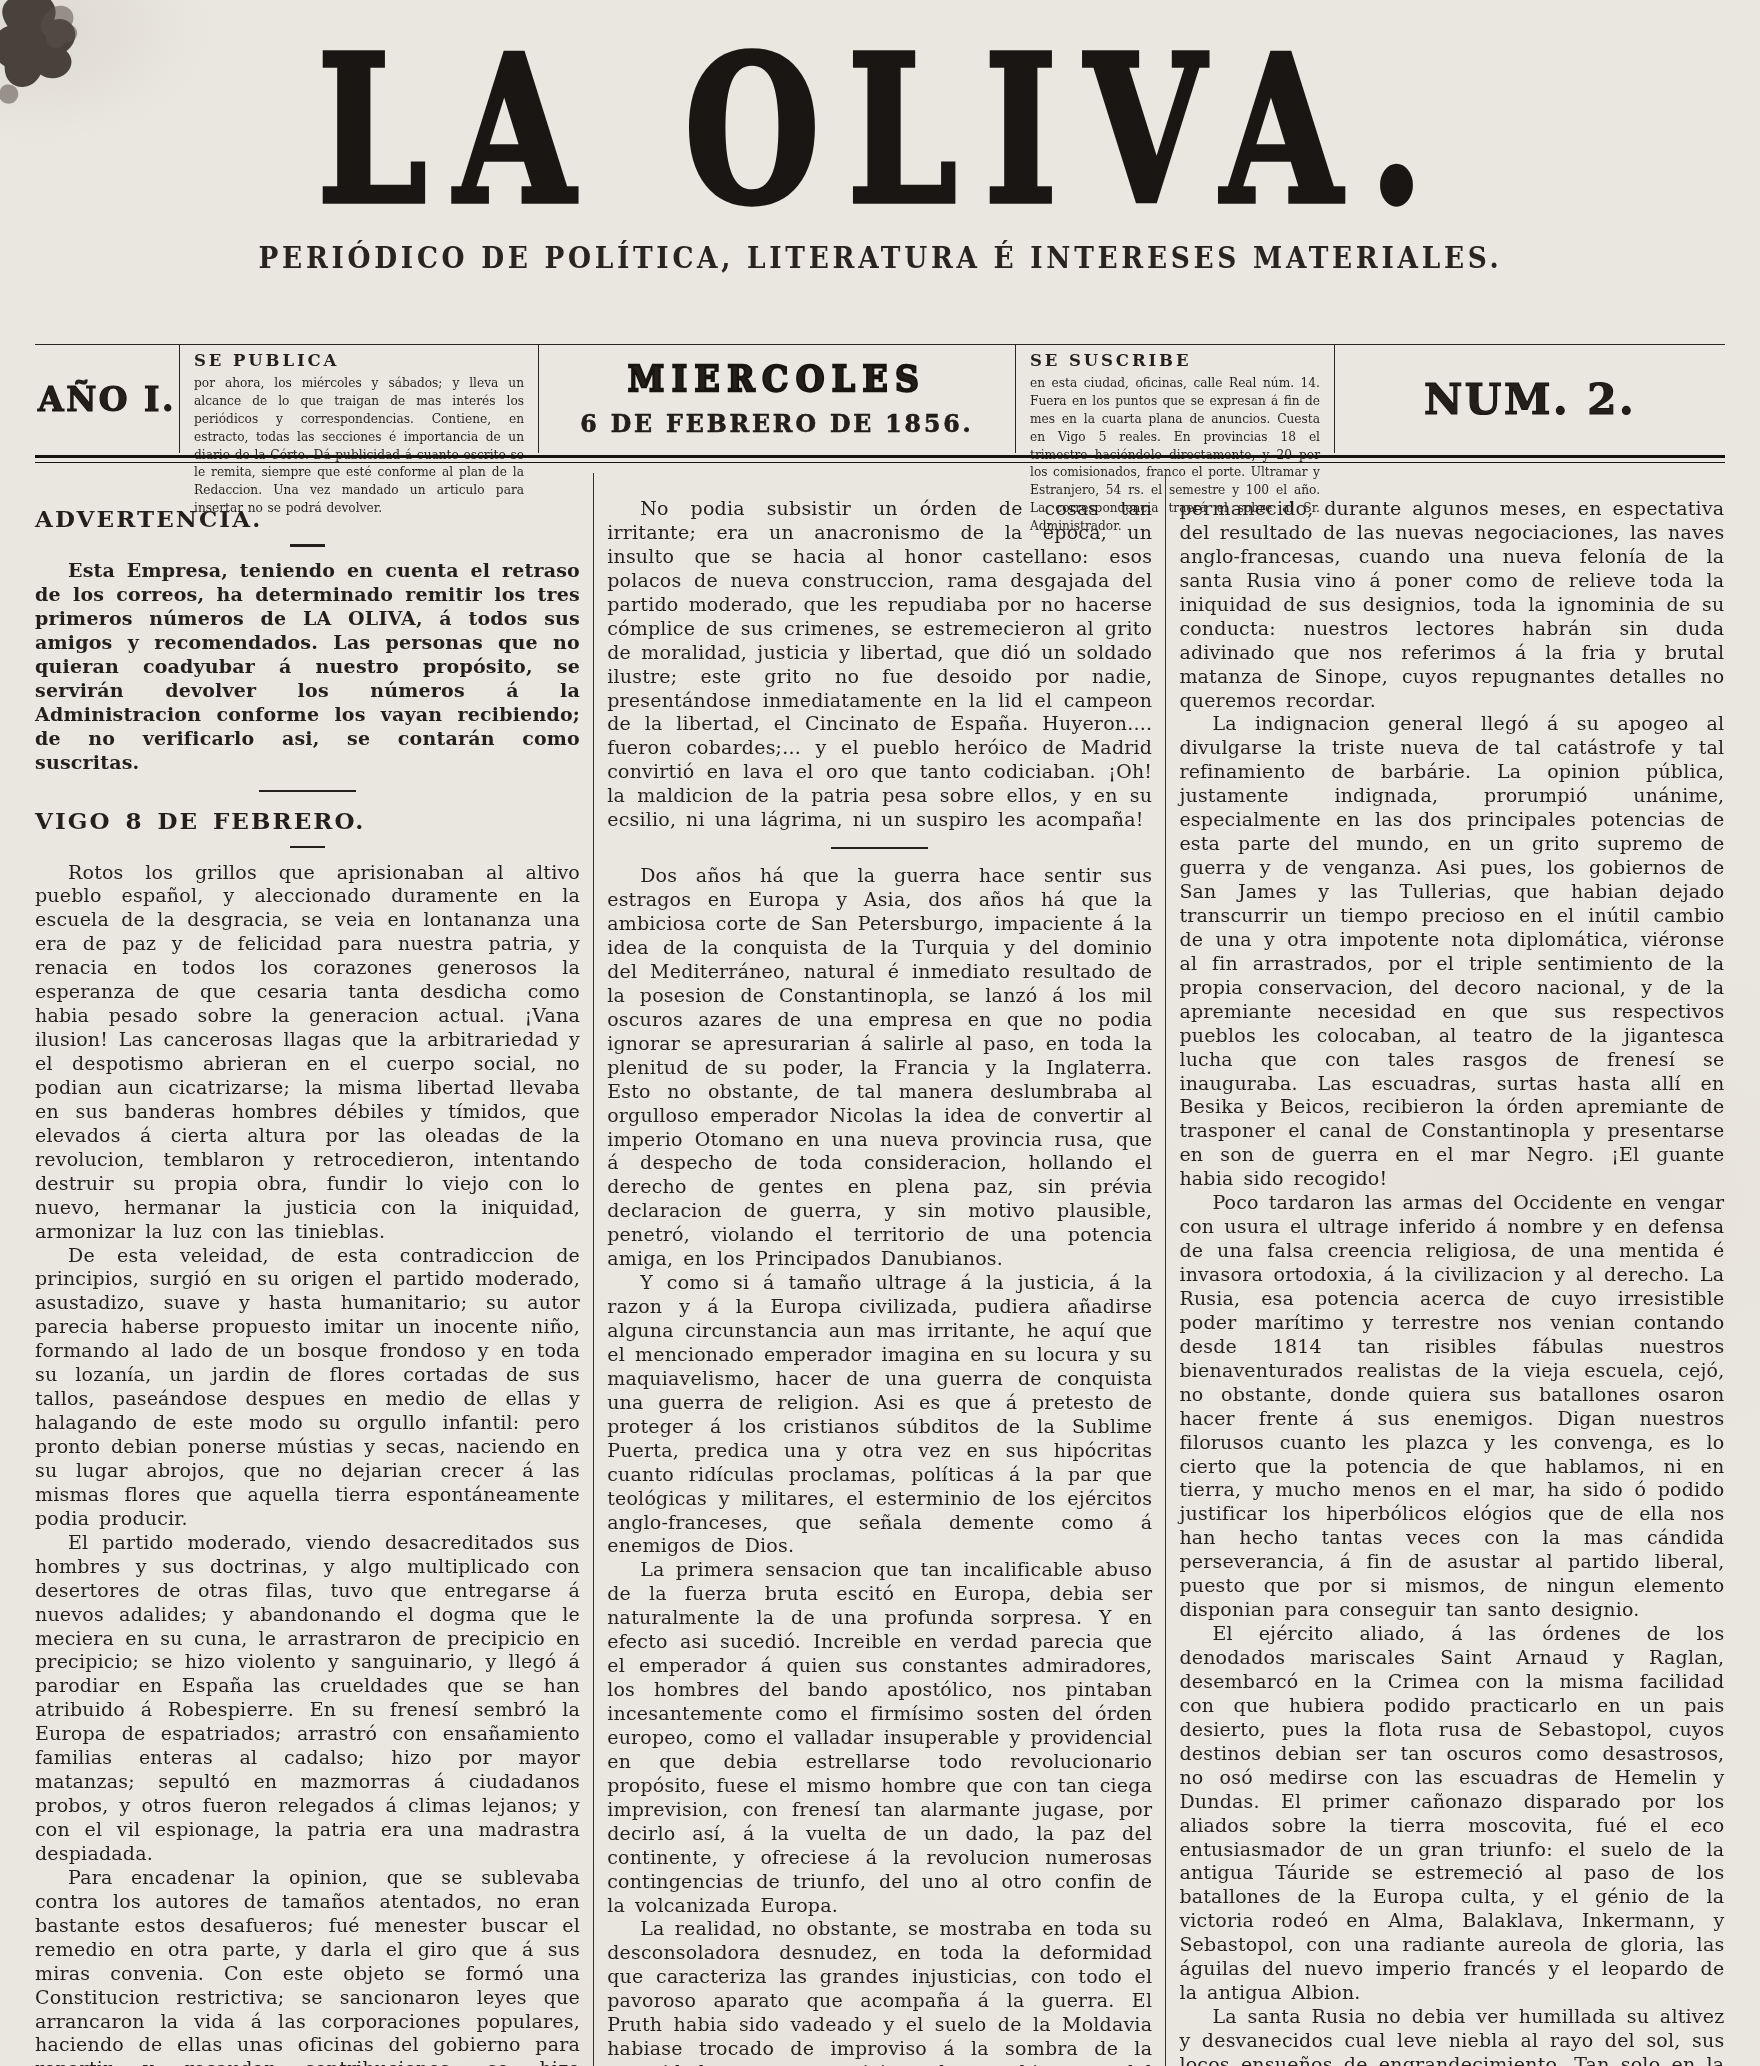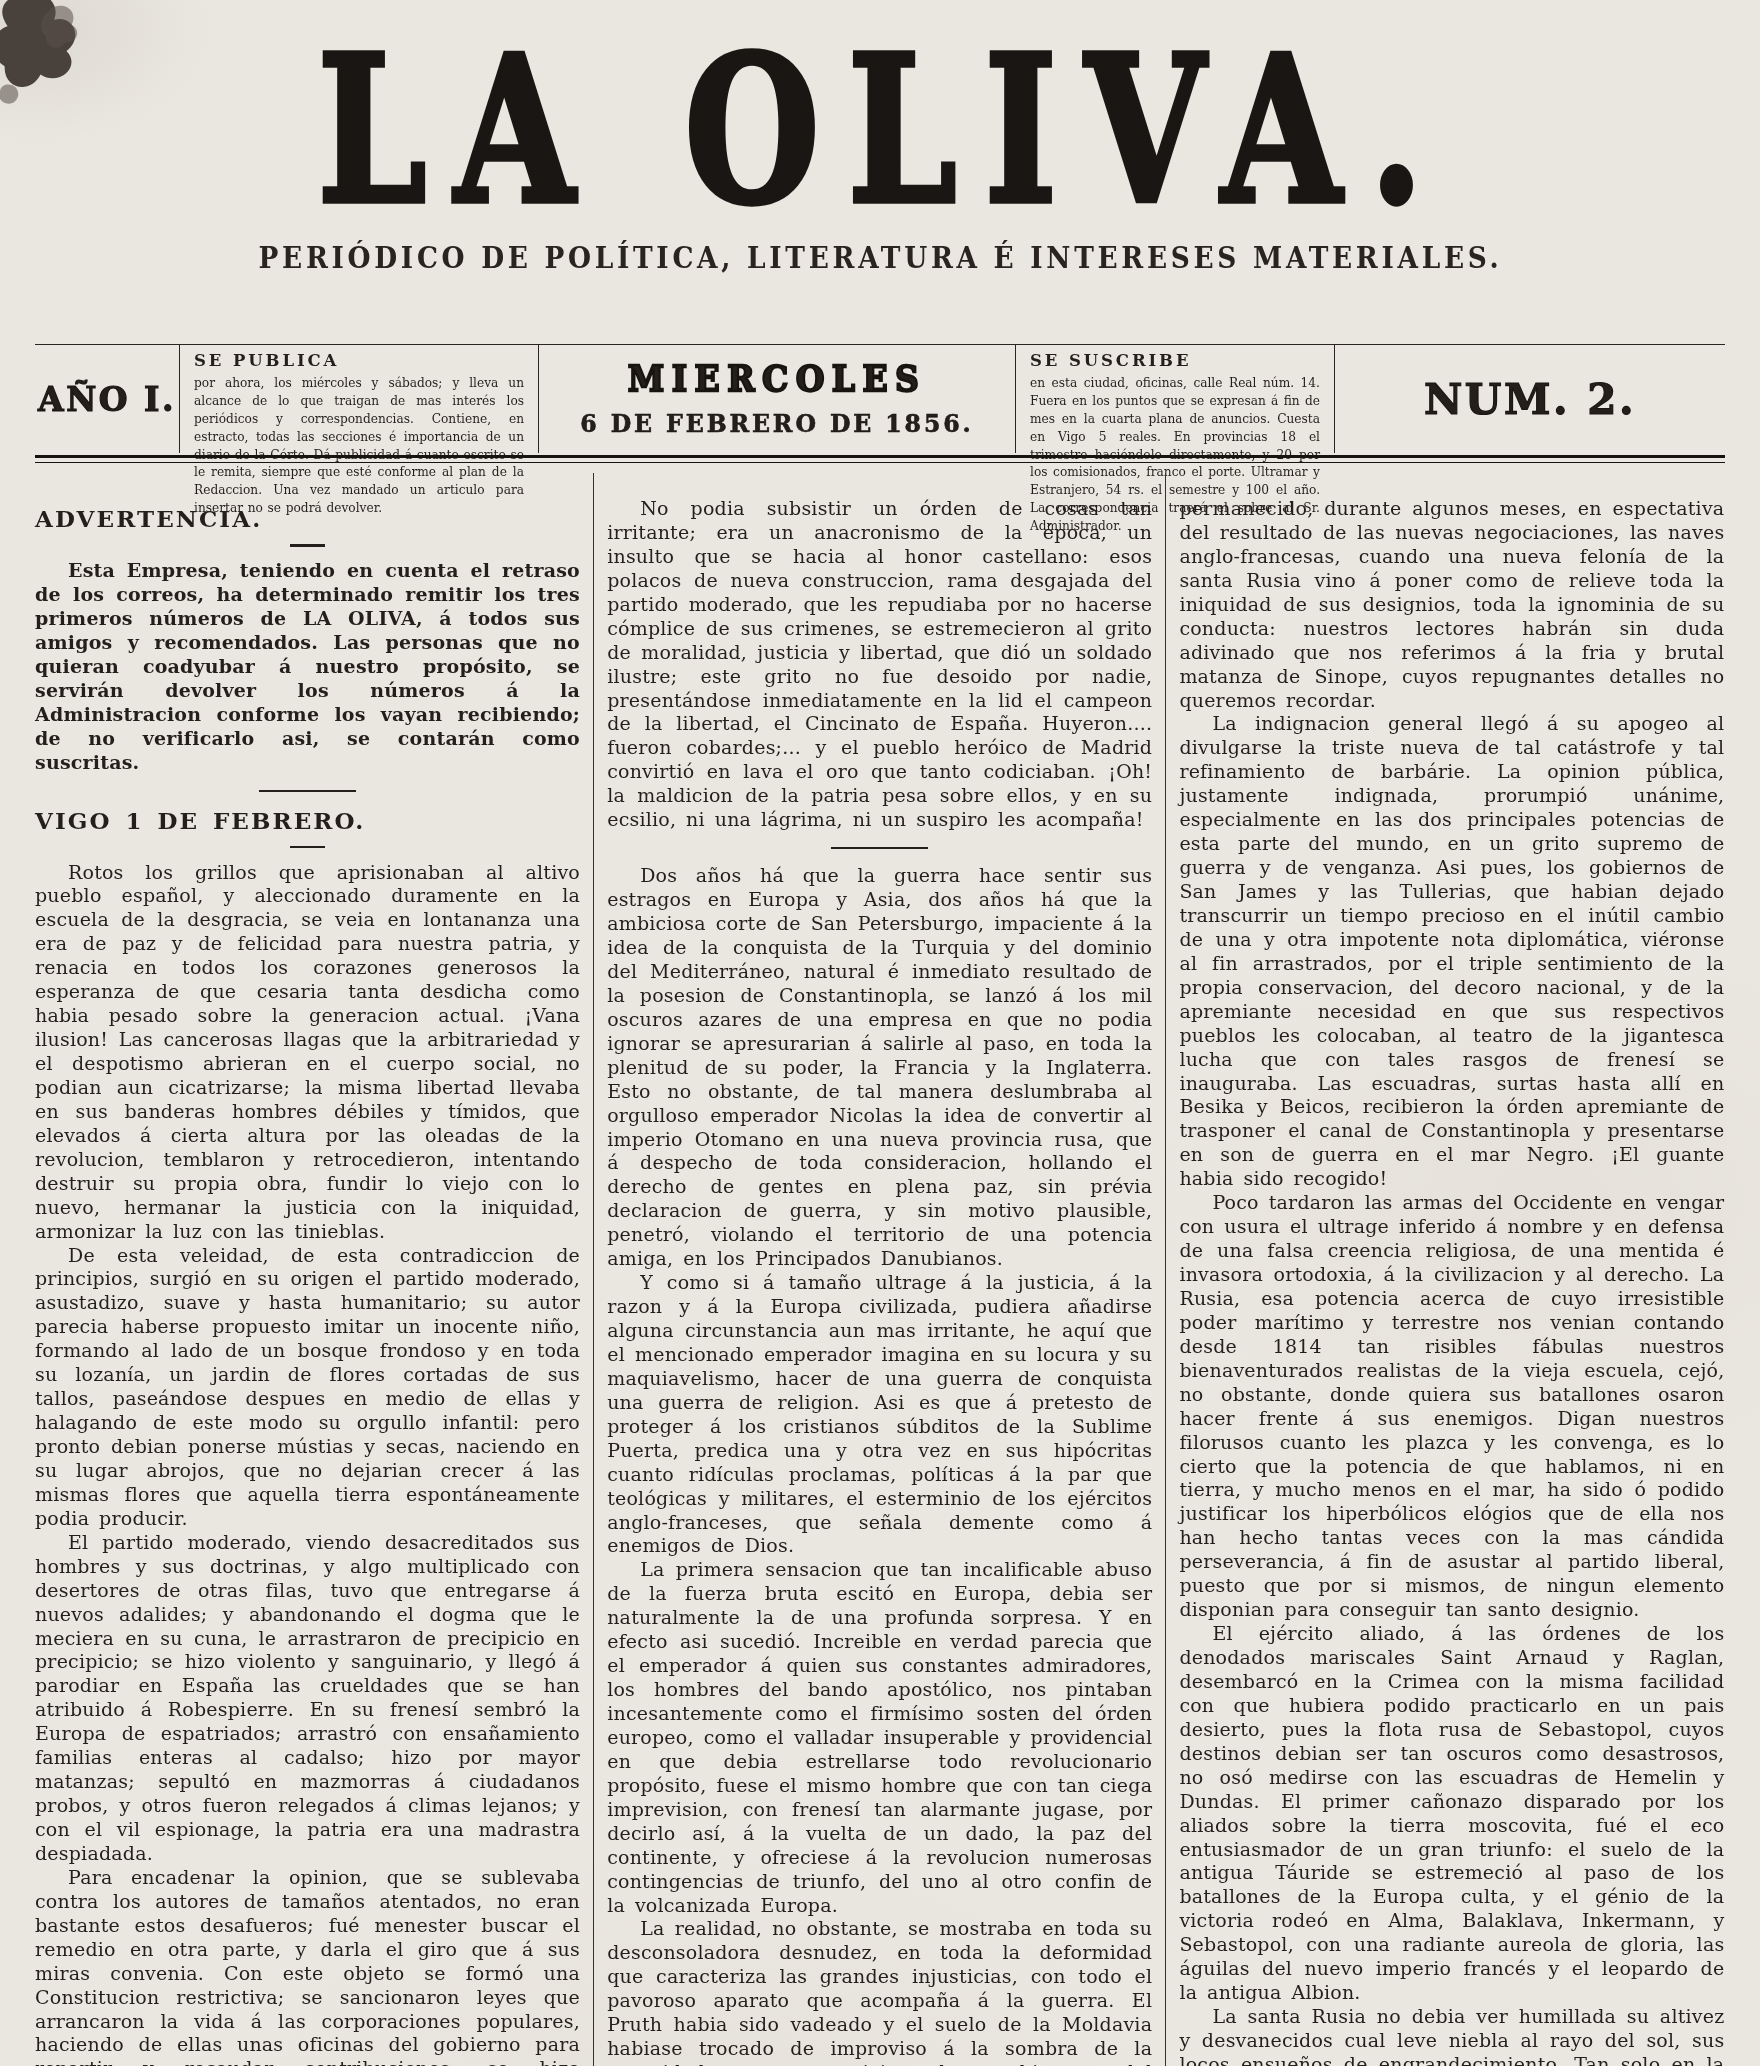--- a/index.html
+++ b/index.html
@@ -98,21 +98,21 @@
     <div class="cell-num">NUM. 2.</div>
   </div>
   <div class="double-rule"></div>
 
   <div class="cols">
     <div class="col">
         <div class="blk heading">ADVERTENCIA.</div>
         <div class="blk rule-dash"></div>
         <div class="blk para-bold">Esta Empresa, teniendo en cuenta el retraso de los correos, ha determinado remitir los tres primeros números de LA OLIVA, á todos sus amigos y recomendados. Las personas que no quieran coadyubar á nuestro propósito, se servirán devolver los números á la Administracion conforme los vayan recibiendo; de no verificarlo asi, se contarán como suscritas.</div>
         <div class="blk rule"></div>
-        <div class="blk heading">VIGO 1 DE FEBRERO.</div>
+        <div class="blk heading">VIGO 8 DE FEBRERO.</div>
         <div class="blk rule-dash"></div>
         <div class="blk para">Rotos los grillos que aprisionaban al altivo pueblo español, y aleccionado duramente en la escuela de la desgracia, se veia en lontananza una era de paz y de felicidad para nuestra patria, y renacia en todos los corazones generosos la esperanza de que cesaria tanta desdicha como habia pesado sobre la generacion actual. ¡Vana ilusion! Las cancerosas llagas que la arbitrariedad y el despotismo abrieran en el cuerpo social, no podian aun cicatrizarse; la misma libertad llevaba en sus banderas hombres débiles y tímidos, que elevados á cierta altura por las oleadas de la revolucion, temblaron y retrocedieron, intentando destruir su propia obra, fundir lo viejo con lo nuevo, hermanar la justicia con la iniquidad, armonizar la luz con las tinieblas.</div>
         <div class="blk para">De esta veleidad, de esta contradiccion de principios, surgió en su origen el partido moderado, asustadizo, suave y hasta humanitario; su autor parecia haberse propuesto imitar un inocente niño, formando al lado de un bosque frondoso y en toda su lozanía, un jardin de flores cortadas de sus tallos, paseándose despues en medio de ellas y halagando de este modo su orgullo infantil: pero pronto debian ponerse mústias y secas, naciendo en su lugar abrojos, que no dejarian crecer á las mismas flores que aquella tierra espontáneamente podia producir.</div>
         <div class="blk para">El partido moderado, viendo desacreditados sus hombres y sus doctrinas, y algo multiplicado con desertores de otras filas, tuvo que entregarse á nuevos adalides; y abandonando el dogma que le meciera en su cuna, le arrastraron de precipicio en precipicio; se hizo violento y sanguinario, y llegó á parodiar en España las crueldades que se han atribuido á Robespierre. En su frenesí sembró la Europa de espatriados; arrastró con ensañamiento familias enteras al cadalso; hizo por mayor matanzas; sepultó en mazmorras á ciudadanos probos, y otros fueron relegados á climas lejanos; y con el vil espionage, la patria era una madrastra despiadada.</div>
         <div class="blk para">Para encadenar la opinion, que se sublevaba contra los autores de tamaños atentados, no eran bastante estos desafueros; fué menester buscar el remedio en otra parte, y darla el giro que á sus miras convenia. Con este objeto se formó una Constitucion restrictiva; se sancionaron leyes que arrancaron la vida á las corporaciones populares, haciendo de ellas unas oficinas del gobierno para repartir y recaudar contribuciones; se hizo enmudecer la prensa, y los diputados se elegian sin fuerza, coaccion, ni amaño, derribando casas, formando procedimientos y prendiendo á los votantes con pretestos ridículos.</div>
       </div>
     <div class="vrule"></div>
     <div class="col">
         <div class="blk para">No podia subsistir un órden de cosas tan irritante; era un anacronismo de la época, un insulto que se hacia al honor castellano: esos polacos de nueva construccion, rama desgajada del partido moderado, que les repudiaba por no hacerse cómplice de sus crimenes, se estremecieron al grito de moralidad, justicia y libertad, que dió un soldado ilustre; este grito no fue desoido por nadie, presentándose inmediatamente en la lid el campeon de la libertad, el Cincinato de España. Huyeron.... fueron cobardes;... y el pueblo heróico de Madrid convirtió en lava el oro que tanto codiciaban. ¡Oh! la maldicion de la patria pesa sobre ellos, y en su ecsilio, ni una lágrima, ni un suspiro les acompaña!</div>
         <div class="blk rule"></div>

